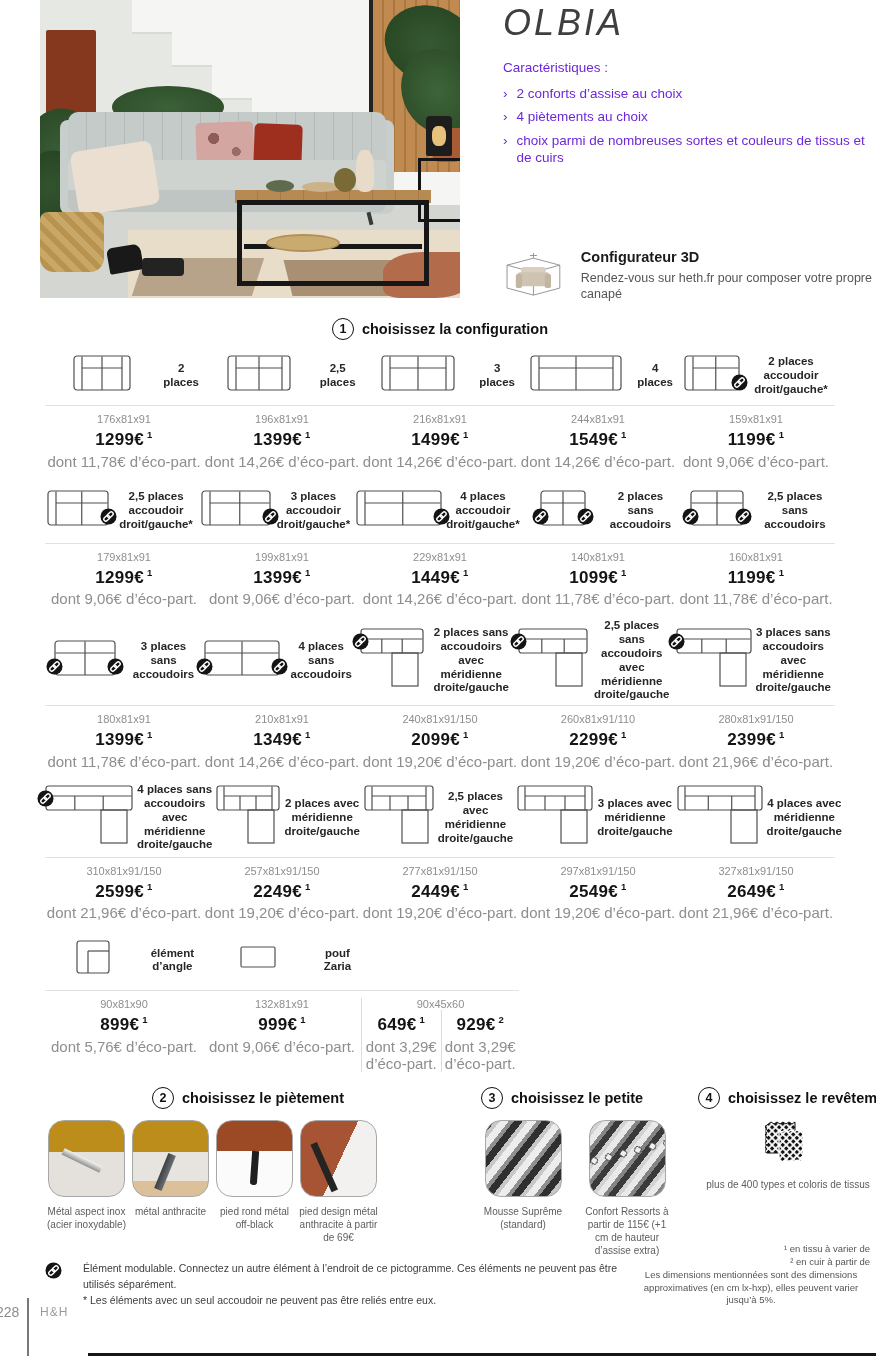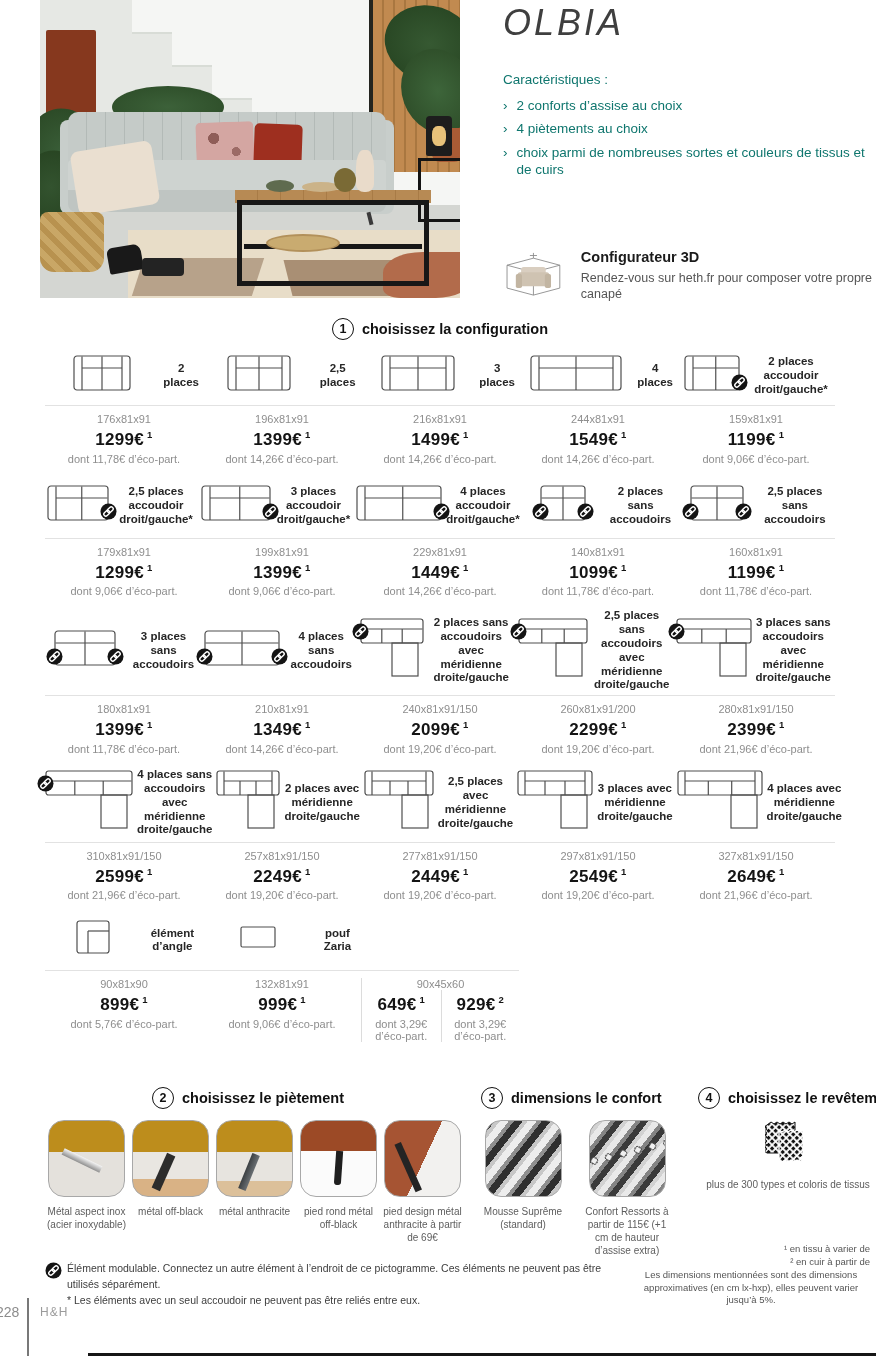--- a/index.html
+++ b/index.html
@@ -52,21 +52,21 @@
   .ph-bowl2{left:262px;top:182px;width:38px;height:10px;background:#cbb389;border-radius:50%}
   .ph-vase{left:316px;top:150px;width:18px;height:42px;background:#e9dbca;border-radius:40% 40% 8px 8px}
   .ph-vase2{left:294px;top:168px;width:22px;height:24px;background:#7a6a35;border-radius:50%}
   .ph-side{left:378px;top:158px;width:44px;height:58px;border:3px solid #141414;background:transparent}
   .ph-lantern{left:386px;top:116px;width:26px;height:40px;background:#1d1d1d;border-radius:4px 4px 2px 2px}
   .ph-lantern i{left:6px;top:10px;width:14px;height:20px;background:#e8c27a;border-radius:40%}
 
   
   .hero-text{position:absolute;left:503px;top:2px;width:366px}
   .title{font-size:36px;font-style:italic;font-weight:300;letter-spacing:3px;color:#3f3f3f}
-  .chars{margin-top:27px;color:#0f766e;font-size:13.5px;line-height:1.3}
+  .chars{margin-top:15px;color:#6d28d9;font-size:13.5px;line-height:1.3}
   .chars-head{margin-bottom:8px}
   .char-item{display:flex;gap:9px;margin-top:6px}
   .char-bullet{flex:0 0 auto}
   .config3d{position:absolute;left:500px;top:248px;display:flex;gap:14px;align-items:flex-start}
   .config3d .txt{font-size:12.5px;color:#555;line-height:1.35}
   .config3d .txt b{display:block;font-size:14.5px;color:#1b1b1b;margin-bottom:2px}
 
   
   .sec-head{display:flex;align-items:center;gap:8px;font-weight:bold;font-size:14.5px;color:#111;white-space:nowrap}
   .num{flex:0 0 auto;width:20px;height:20px;border:1.7px solid #111;border-radius:50%;
@@ -86,21 +86,21 @@
   .row-3 .diagbox{height:66px}.row-4 .diagbox{height:66px}.row-5 .diagbox{height:48px}
   .lbl{font-weight:bold;font-size:11.5px;line-height:1.2;text-align:center;color:#262626;padding:0 4px}
   .row-1 .lbl,.row-2 .lbl,.row-3 .lbl,.row-4 .lbl{min-height:28px}
   .row-5 .lbl{min-height:14px}
   .hline{border-top:1px solid #e2e2e2;margin-top:3px}
   .row-5 .hline{width:60%}
   .metarow{padding-top:7px;text-align:center}
   .dims{font-size:11px;color:#8e8e8e}
   .price{font-size:17px;font-weight:bold;color:#141414;margin-top:4px;letter-spacing:.3px}
   .price sup{font-size:9.5px;margin-left:3px}
-  .eco{font-size:11px;color:#8e8e8e;margin-top:3px}
+  .eco{font-size:15px;color:#8e8e8e;margin-top:3px}
   .shape{position:relative;display:inline-block}
   .shape svg{display:block}
   .lk{position:absolute;width:17px;height:17px}
   .lk svg{display:block}
   .lk-r{right:-8px;top:52%}
   .lk-l{left:-8px;top:52%}
   .chaise .lk-l{top:5px}
   .ottoman .lk-l{top:auto;bottom:-4px}
   .poufmeta{border-left:1px solid #dcdcdc}
   .pcols{display:grid;grid-template-columns:1fr 1fr;margin-top:0}
@@ -135,21 +135,21 @@
      background-size:15px 16px;background-repeat:repeat-x}
 
   
   #cover-block{position:absolute;top:1118px;left:700px;width:176px;text-align:center}
   #cover-caption{font-size:10px;color:#5d5d5d;line-height:1.3;margin-top:10px}
 
   
   #fn-right{position:absolute;top:1243px;right:6px;width:238px;font-size:9.5px;color:#555;line-height:1.32}
   #fn-right .r{text-align:right}
   #fn-right .c{text-align:center;margin-top:1px}
-  #fn-left{position:absolute;top:1261px;left:45px;width:575px;display:flex;gap:5px;
+  #fn-left{position:absolute;top:1261px;left:45px;width:575px;display:flex;gap:21px;
            font-size:10.5px;color:#3d3d3d;line-height:1.5}
   #fn-left .badge{flex:0 0 auto;margin-top:1px}
   #footer{position:absolute;left:0;top:1296px;width:200px;height:60px}
   #footer .pageno{position:absolute;left:-4px;top:8px;font-size:14px;color:#8c8c8c}
   #footer .vbar{position:absolute;left:27px;top:2px;width:2px;height:58px;background:#787878}
   #footer .brand{position:absolute;left:40px;top:9px;font-size:12px;color:#9b9b9b;letter-spacing:1px}
   #bottomline{position:absolute;left:88px;right:0;bottom:0;height:3px;background:#161616}
 </style>
 </head>
 <body>
@@ -663,21 +663,21 @@
      <div class="dims">210x81x91</div>
      <div class="price">1349€<sup>1</sup></div>
      <div class="eco">dont 14,26€ d’éco-part.</div>
           </div>
           <div class="mcell">
      <div class="dims">240x81x91/150</div>
      <div class="price">2099€<sup>1</sup></div>
      <div class="eco">dont 19,20€ d’éco-part.</div>
           </div>
           <div class="mcell">
-     <div class="dims">260x81x91/200</div>
+     <div class="dims">260x81x91/110</div>
      <div class="price">2299€<sup>1</sup></div>
      <div class="eco">dont 19,20€ d’éco-part.</div>
           </div>
           <div class="mcell">
      <div class="dims">280x81x91/150</div>
      <div class="price">2399€<sup>1</sup></div>
      <div class="eco">dont 21,96€ d’éco-part.</div>
           </div>
         </div>
       </div>
@@ -857,40 +857,36 @@
   <div class="sec-head" id="sec2-head">
     <span class="num">2</span>
     <span>choisissez le piètement</span>
   </div>
   <div id="legs-row">
       <div class="opt">
      <div class="tile leg-t1"></div>
      <div class="tile-lbl">Métal aspect inox (acier inoxydable)</div>
       </div>
       <div class="opt">
-     <div class="tile leg-t2"></div>
-     <div class="tile-lbl">métal off-black</div>
-      </div>
-      <div class="opt">
      <div class="tile leg-t3"></div>
      <div class="tile-lbl">métal anthracite</div>
       </div>
       <div class="opt">
      <div class="tile leg-t4"></div>
      <div class="tile-lbl">pied rond métal off-black</div>
       </div>
       <div class="opt">
      <div class="tile leg-t5"></div>
      <div class="tile-lbl">pied design métal anthracite à partir de 69€</div>
       </div>
     </div>
 
   <div class="sec-head" id="sec3-head">
     <span class="num">3</span>
-    <span>dimensions le confort</span>
+    <span>choisissez le petite</span>
   </div>
   <div id="comfort-row">
       <div class="opt opt-c">
      <div class="tile cmf-t1"></div>
      <div class="tile-lbl">Mousse Suprême (standard)</div>
       </div>
       <div class="opt opt-c">
      <div class="tile cmf-t2">
           <div class="springs"></div>
         </div>
@@ -906,21 +902,21 @@
     <svg width="46" height="46" viewBox="0 0 46 46">
       <defs>
         <pattern id="dither" width="5" height="5" patternUnits="userSpaceOnUse" patternTransform="rotate(45)">
           <rect width="5" height="5" fill="#fff"></rect>
           <rect width="3.2" height="3.2" fill="#111"></rect>
         </pattern>
       </defs>
       <path d="M6 4 l3 2 3 -2 3 2 3 -2 3 2 3 -2 3 2 3 -2 v24 l-3 2 3 2 -3 2 -1 -1 v2 l-24 0 -3 -2 3 -2 -3 -2 3 -2 -3 -2 3 -2 -3 -2 3 -2 -3 -2 3 -2 -3 -2 3 -2 -3 -2 3 -2 Z" fill="url(#dither)" stroke="#111" stroke-width="1"></path>
       <path d="M14 12 l3 2 3 -2 3 2 3 -2 3 2 3 -2 3 2 3 -2 v26 l-3 2 3 2 -3 2 -3 -2 -3 2 -3 -2 -3 2 -3 -2 -3 2 -3 -2 Z" fill="url(#dither)" stroke="#fff" stroke-width="1.4"></path>
     </svg>
-    <div id="cover-caption">plus de 300 types et coloris de tissus</div>
+    <div id="cover-caption">plus de 400 types et coloris de tissus</div>
   </div>
 
   <div id="fn-left">
     <span class="badge" id="fn-badge"><svg viewBox="0 0 24 24" width="17" height="17">
           <circle cx="12" cy="12" r="11.3" fill="#141414"></circle>
           <g fill="none" stroke="#fff" stroke-width="2" transform="rotate(-45 12 12)">
             <rect x="3.8" y="9.2" width="9.4" height="5.6" rx="2.8"></rect>
             <rect x="10.8" y="9.2" width="9.4" height="5.6" rx="2.8"></rect>
           </g>
         </svg></span>

